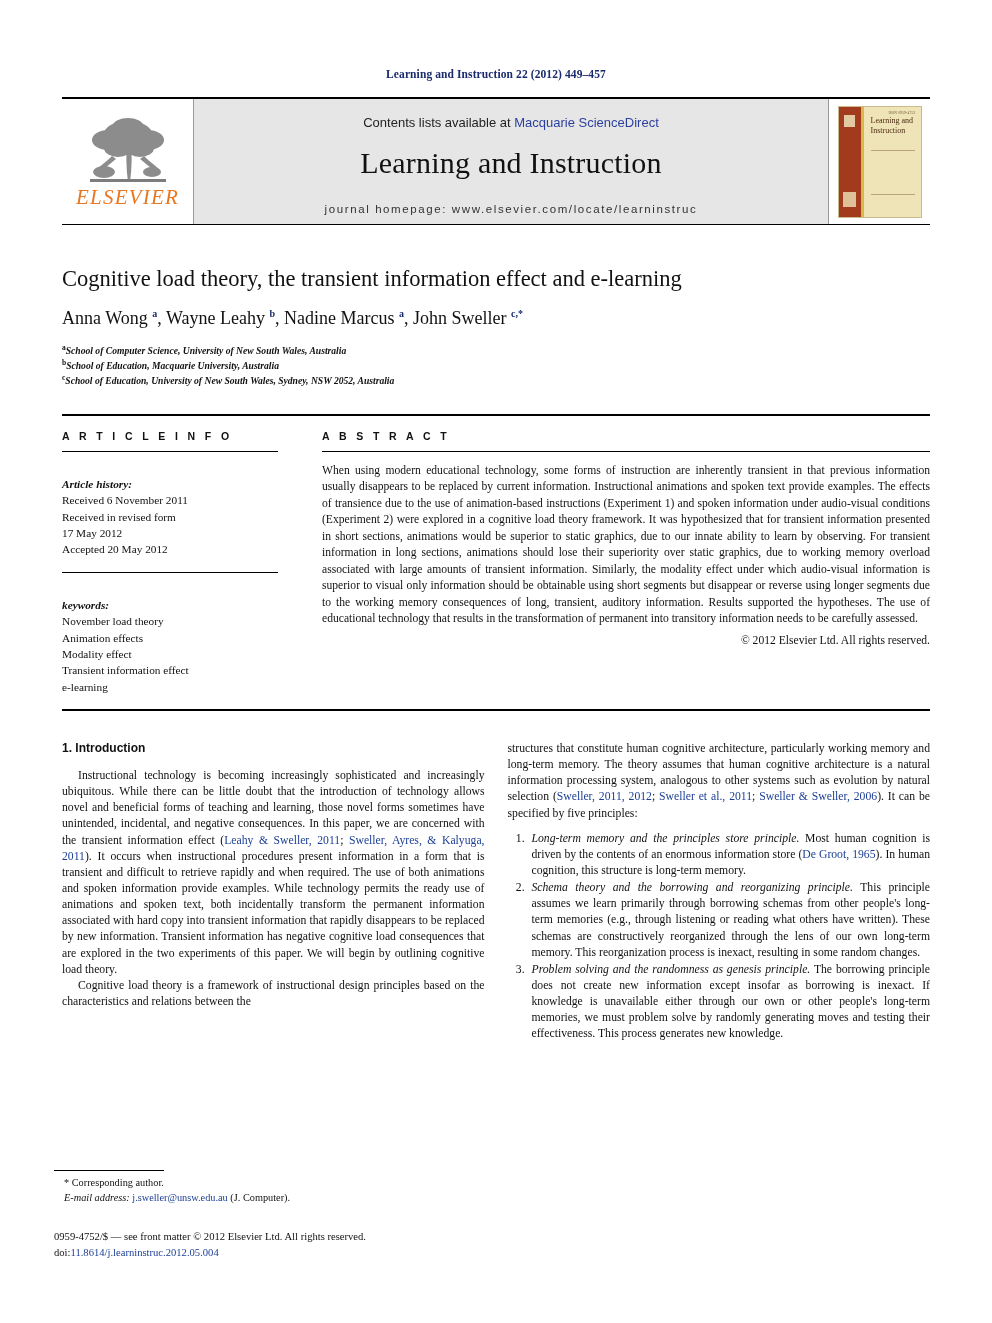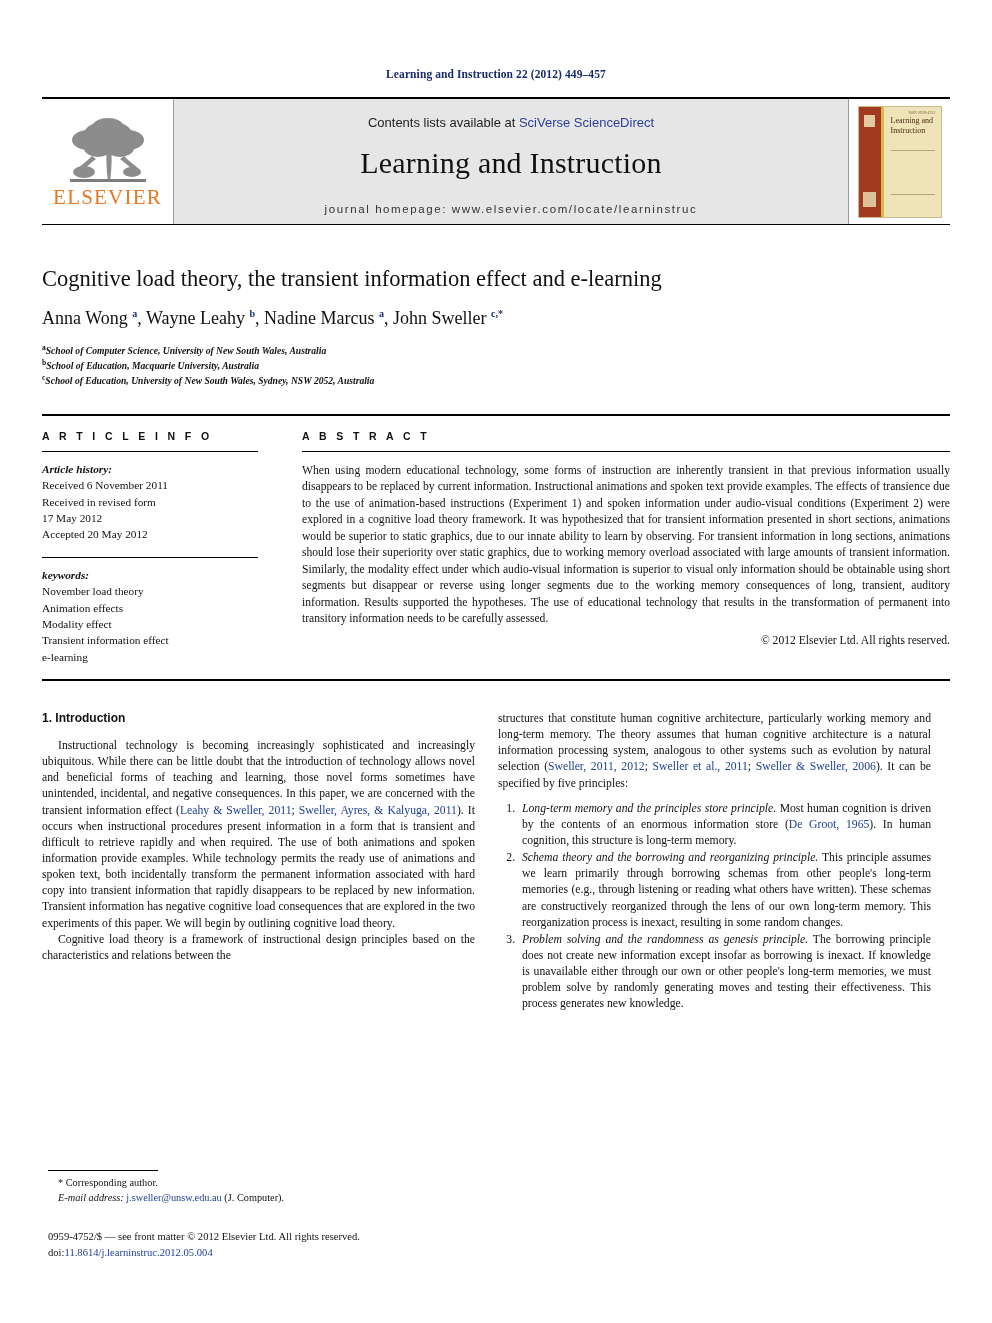--- a/index.html
+++ b/index.html
@@ -13,21 +13,21 @@
     font-family: "Liberation Serif", "DejaVu Serif", serif;
     color: #000000;
     position: relative;
     overflow: hidden;
   }
   .page {
     width: 992px;
     height: 1323px;
     position: relative;
     box-sizing: border-box;
-    padding: 0 42px;
+    padding: 0 62px;
   }
 
   
   .running-head {
     text-align: center;
     font-size: 11.5px;
     font-weight: bold;
     color: #1a2b6d;
     padding-top: 68px;
     letter-spacing: 0.1px;
@@ -54,20 +54,21 @@
     box-sizing: border-box;
   }
   .elsevier-tree { display:block; }
   .elsevier-word {
     font-family: "Liberation Serif", serif;
     font-size: 21px;
     letter-spacing: 1.2px;
     color: #E87722;
     line-height: 1;
     margin-top: 1px;
+    font-style: italic;
   }
   .masthead-center {
     flex: 1;
     background: #e6e6e6;
     display: flex;
     flex-direction: column;
     align-items: center;
     justify-content: center;
     box-sizing: border-box;
     padding: 4px 0 0 0;
@@ -189,21 +190,21 @@
   .col-info { width: 238px; padding-right: 22px; box-sizing: border-box; }
   .col-abstract { flex: 1; padding-left: 22px; box-sizing: border-box; }
   .sec-head {
     font-family: "Liberation Sans", sans-serif;
     font-size: 10.5px;
     font-weight: bold;
     letter-spacing: 3.4px;
     color: #111;
   }
   .hr-thin { border-bottom: 1px solid #000; margin-top: 9px; }
-  .info-group { margin-top: 9px; }
+  .info-group { margin-top: 24px; }
   .info-label {
     font-size: 11.3px; font-style: italic; font-weight: bold; color: #111;
     line-height: 1.45;
   }
   .info-line { font-size: 11.3px; line-height: 1.45; color:#111; }
   .hr-thin2 { border-bottom: 1px solid #000; margin-top: 14px; }
   .abstract-text {
     font-size: 11.6px;
     line-height: 1.42;
     text-align: justify;
@@ -252,21 +253,21 @@
   ol.principles li {
     text-align: justify;
     margin-bottom: 1px;
     padding-left: 4px;
   }
   ol.principles em { font-style: italic; }
 
   
   .footnote-area {
     position: absolute;
-    left: 48px;
+    left: 54px;
     width: 433px;
     bottom: 62px;
   }
   .footnote-rule { width: 110px; border-top: 1px solid #000; margin-bottom: 5px; }
   .footnote {
     font-size: 10.3px;
     line-height: 1.45;
     color: #111;
     padding-left: 10px;
   }
@@ -299,21 +300,21 @@
           <ellipse cx="22" cy="56" rx="11" ry="6"></ellipse>
           <ellipse cx="70" cy="56" rx="9" ry="5"></ellipse>
         </g>
         <rect x="8" y="63" width="76" height="3" fill="#7d7d7d"></rect>
       </svg>
       <div class="elsevier-word">ELSEVIER</div>
     </div>
 
     <div class="masthead-center">
       <div class="contents-line">
-        <span>Contents lists available at </span><span class="sd-link">SciVerse ScienceDirect</span>
+        <span>Contents lists available at </span><span class="sd-link">Macquarie ScienceDirect</span>
       </div>
       <div class="journal-title">Learning and Instruction</div>
       <div class="homepage-line">journal homepage: www.elsevier.com/locate/learninstruc</div>
     </div>
 
     <div class="masthead-cover">
       <div class="cover-art">
         <div class="cover-spine">
           <div class="spine-mark"></div>
           <div class="spine-mark2"></div>

